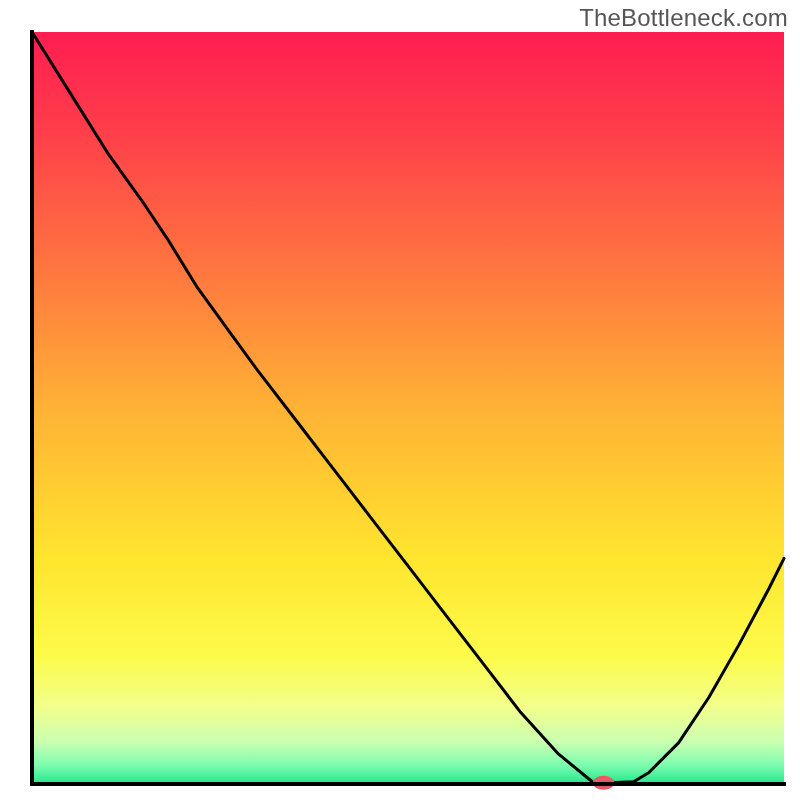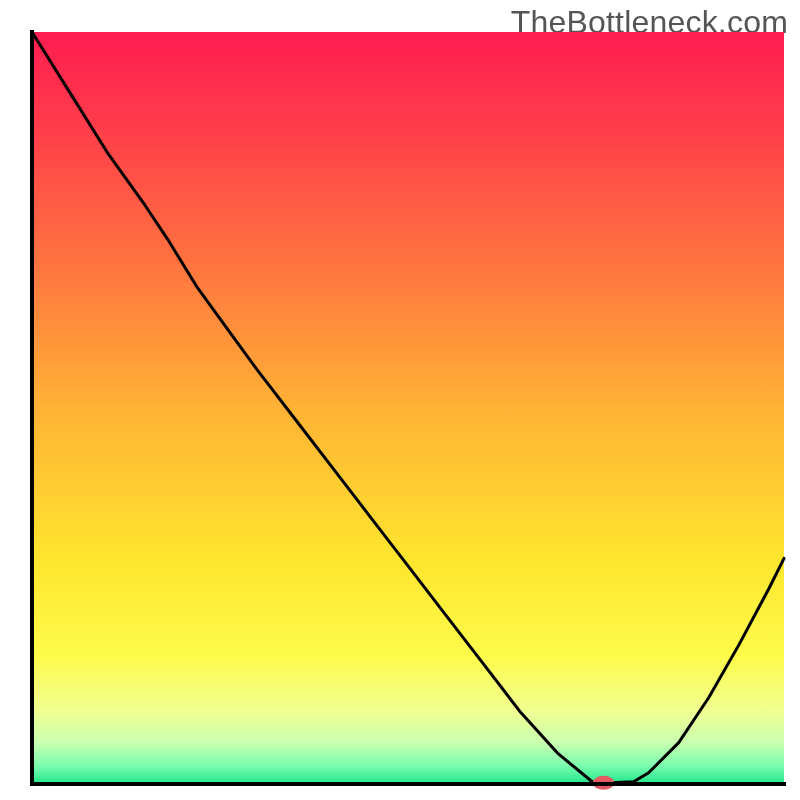--- a/index.html
+++ b/index.html
@@ -12,21 +12,21 @@
   }
   .frame {
     position: relative;
     width: 800px;
     height: 800px;
   }
   .watermark {
     position: absolute;
     top: 4px;
     right: 12px;
-    font-size: 32px;
+    font-size: 24px;
     font-weight: 500;
     color: #555558;
     letter-spacing: 0.2px;
   }
   svg {
     position: absolute;
     top: 0;
     left: 0;
   }
 </style>

